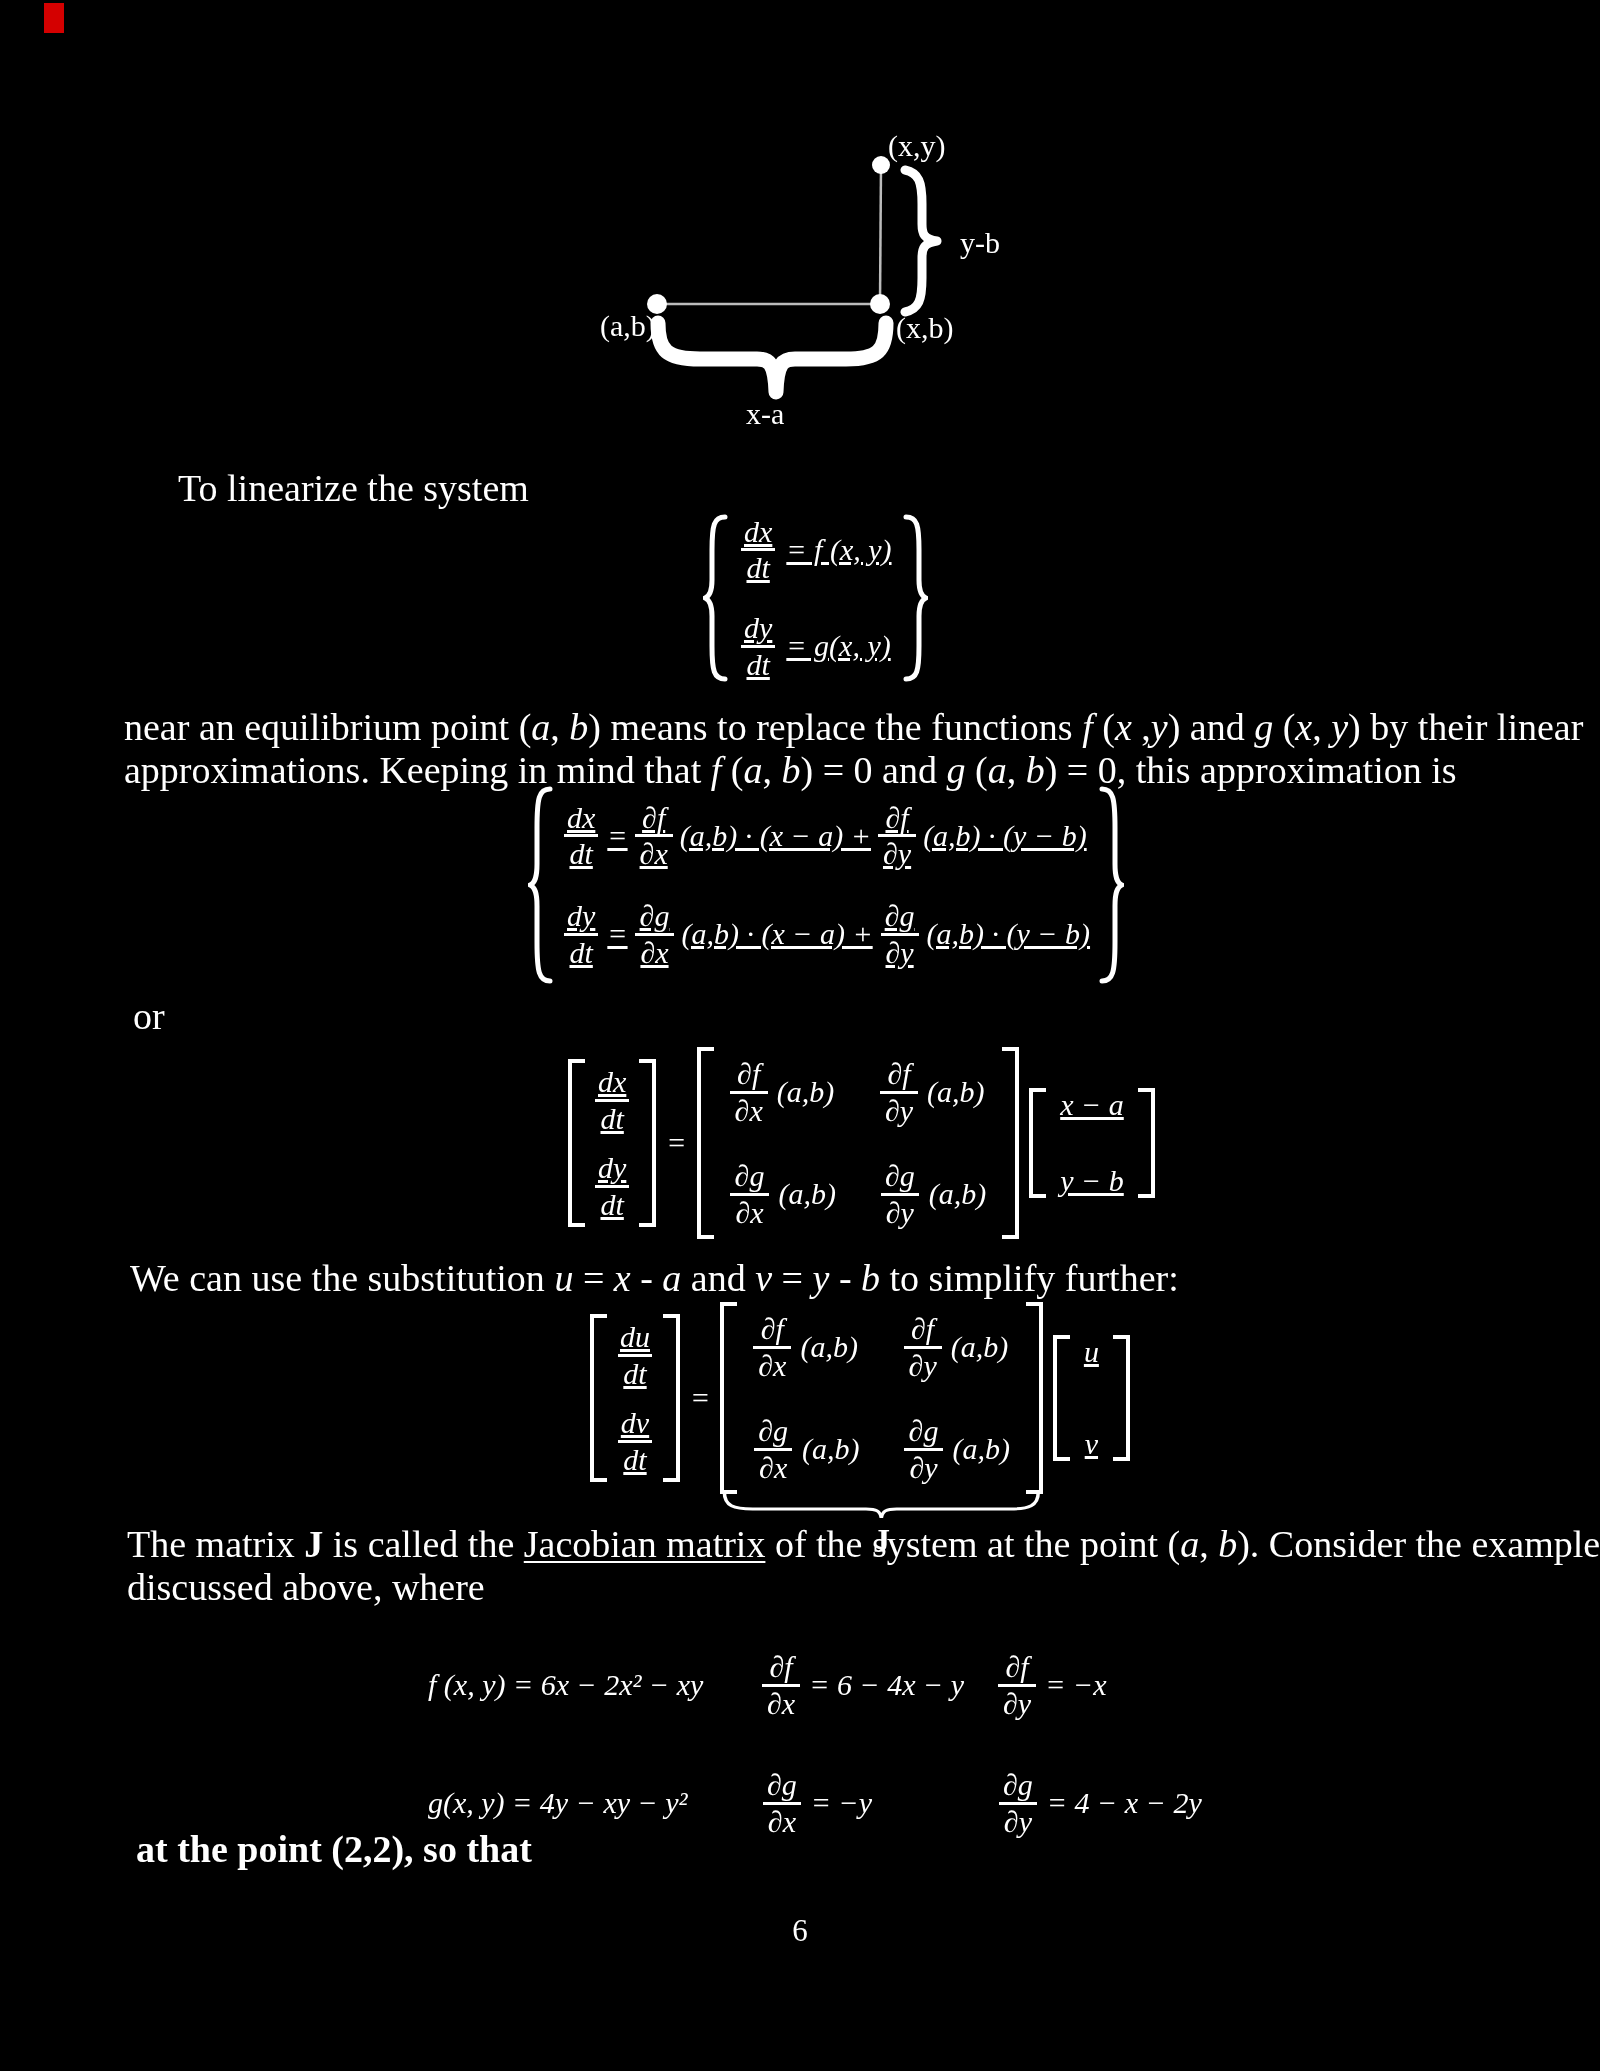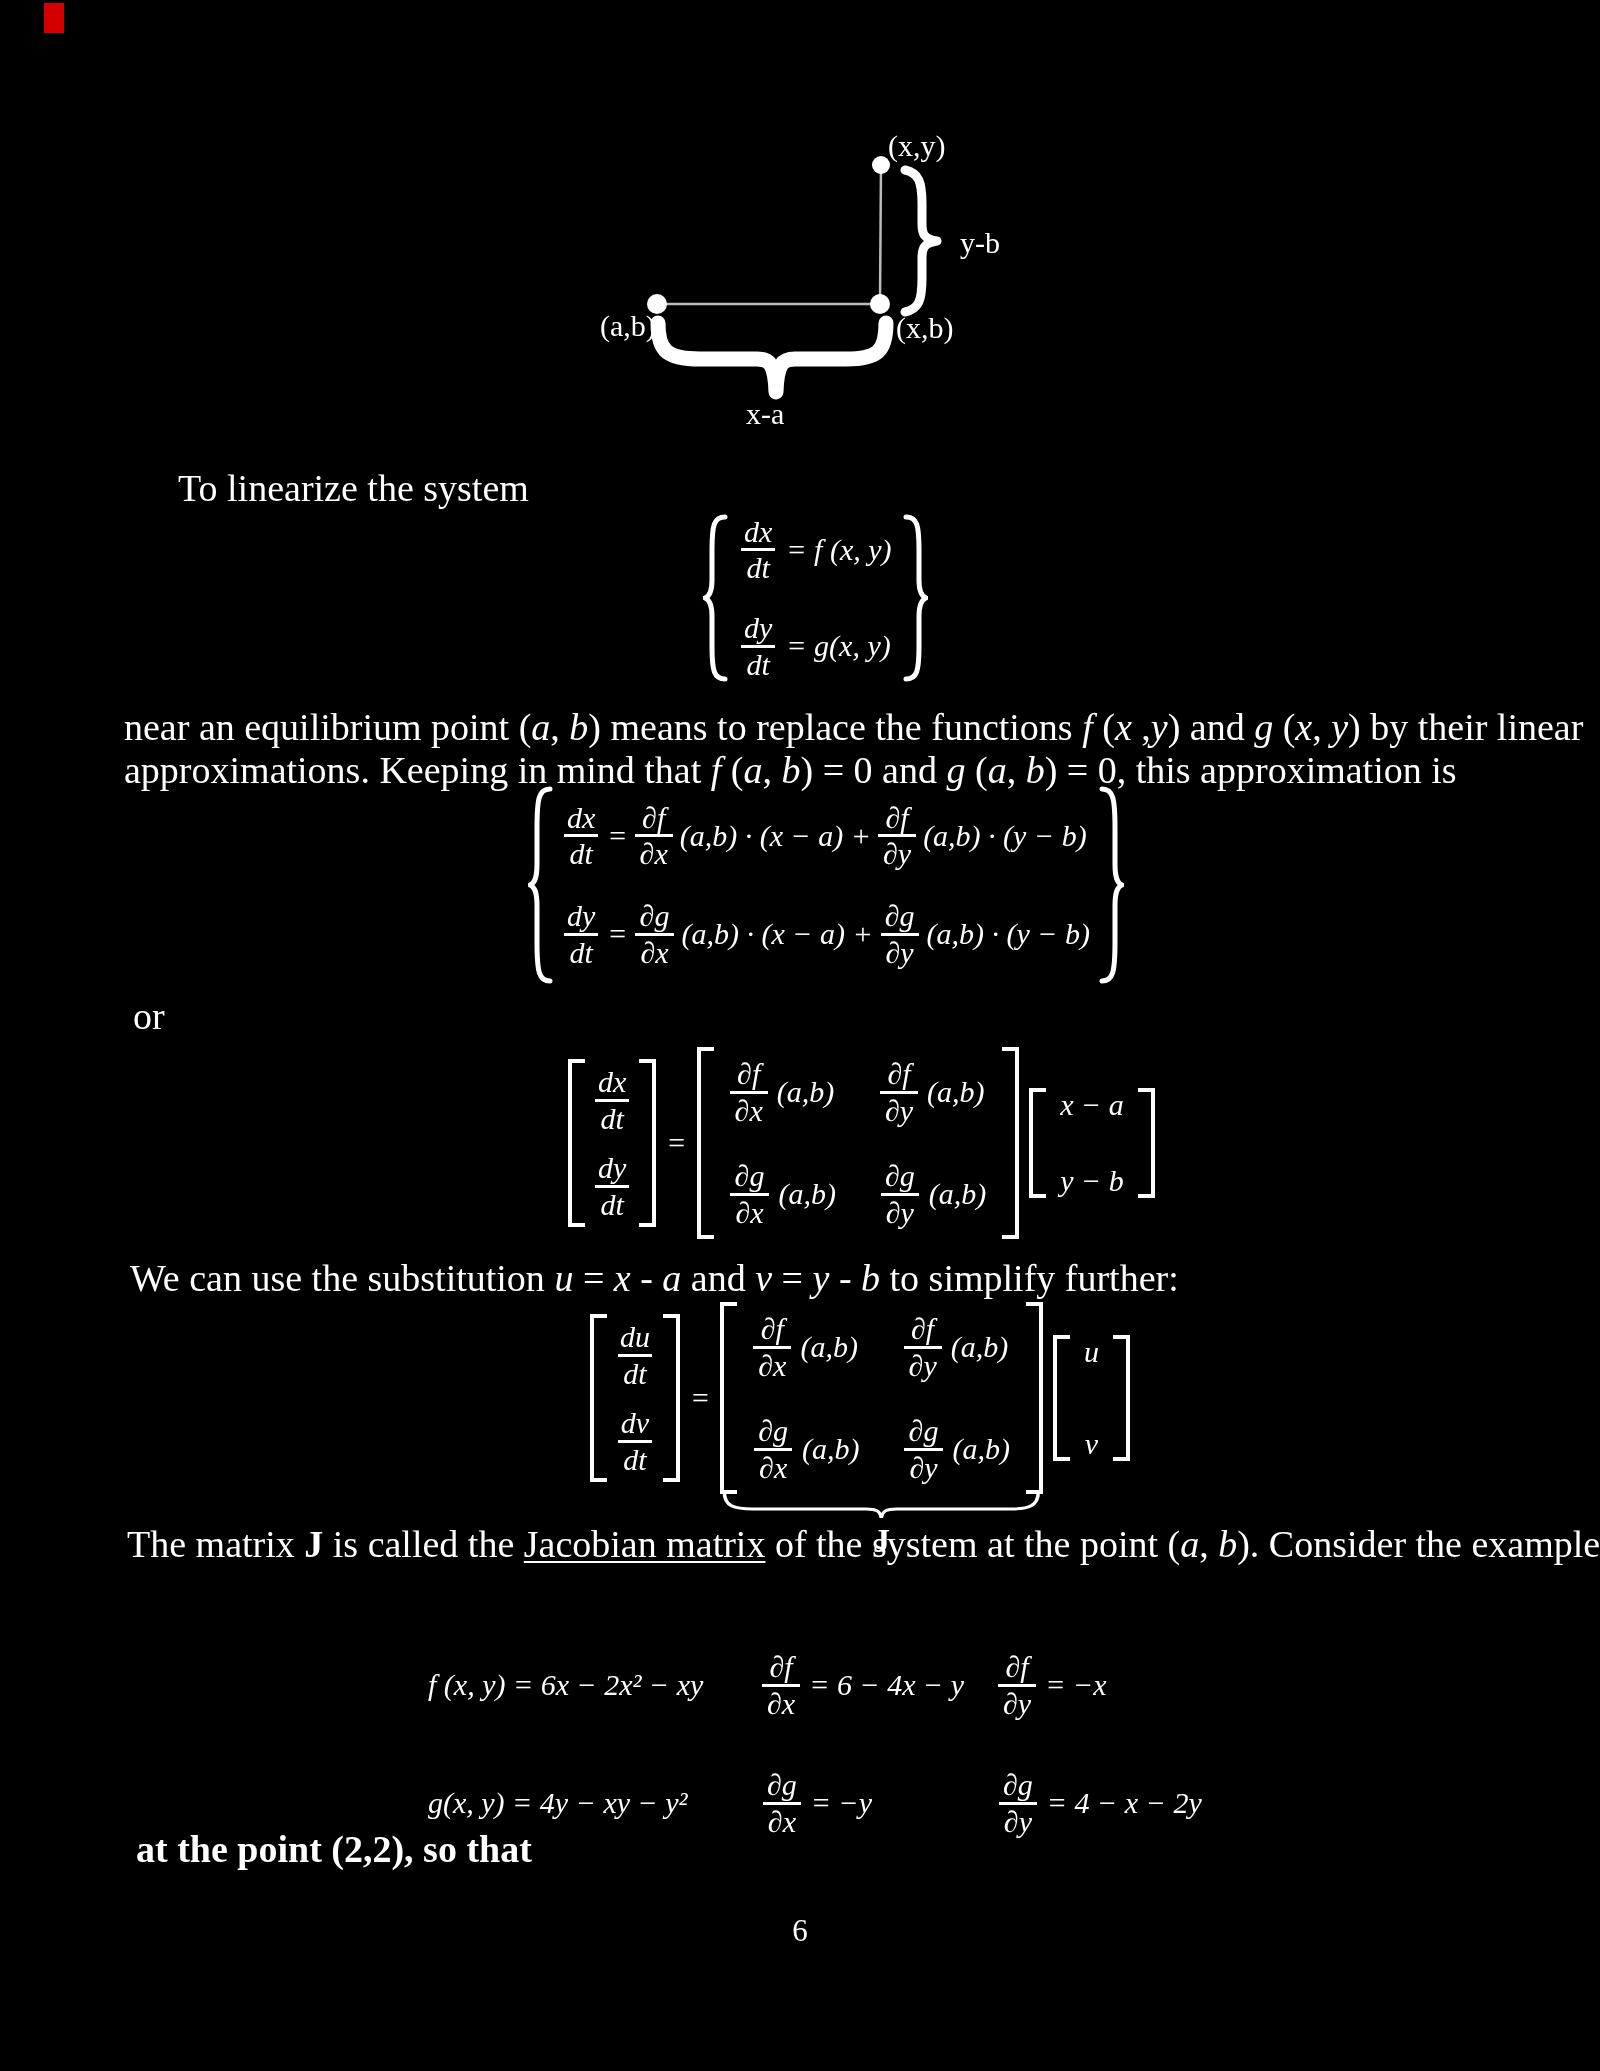--- a/index.html
+++ b/index.html
@@ -8,21 +8,21 @@
     background:#000;color:#fff;
     font-family:"Liberation Serif","DejaVu Serif",serif;
   }
   .abs{position:absolute;}
   .txt{font-size:38px;line-height:43px;white-space:nowrap;}
   .it{font-style:italic;}
   .bd{font-weight:bold;}
   .un{text-decoration:underline;text-underline-offset:4px;text-decoration-thickness:2px;}
   
   .eq{display:flex;align-items:center;gap:10px;font-size:30px;font-style:italic;}
-  .col{display:flex;flex-direction:column;align-items:flex-start;}
+  .col{display:flex;flex-direction:column;align-items:flex-start;text-decoration:underline;}
   .mrow{display:flex;align-items:center;gap:9px;white-space:nowrap;}
   .frac{display:inline-flex;flex-direction:column;align-items:center;}
   .frac .num,.frac .den{line-height:1.12;padding:0 5px;text-align:center;}
   .frac .den{border-top:3px solid #fff;}
   .vbrace path{fill:none;stroke:#fff;stroke-width:5;stroke-linecap:round;stroke-linejoin:round;}
   .grp{display:flex;align-items:center;}
   .sqbr{width:13px;border:4px solid #fff;align-self:stretch;}
   .sqbr.l{border-right:0;margin-right:4px;}
   .sqbr.r{border-left:0;margin-left:4px;}
   .mgrid{display:grid;grid-template-columns:auto auto;column-gap:44px;row-gap:32px;padding:10px 12px;}
@@ -260,20 +260,21 @@
     <div class="col vec" style="gap:58px;">
       <span>u</span>
       <span>v</span>
     </div>
     <div class="sqbr r"></div>
   </div>
 </div>
 
 <div class="abs txt" style="left:127px;top:1523px;">
   <div><span>The matrix </span><span class="bd">J</span><span> is called the </span><span class="un">Jacobian matrix</span><span> of the system at the point (</span><span class="it">a</span><span>, </span><span class="it">b</span><span>). Consider the example</span></div>
+  <div><span>discussed above, where</span></div>
 </div>
 
 <div class="abs exgrid" style="left:428px;top:1650px;">
   <div class="excell">f (x, y) = 6x − 2x² − xy</div>
   <div class="excell">
     <span class="frac">
         <span class="num">∂f</span>
         <span class="den">∂x</span>
       </span>
     <span>= 6 − 4x − y</span>

